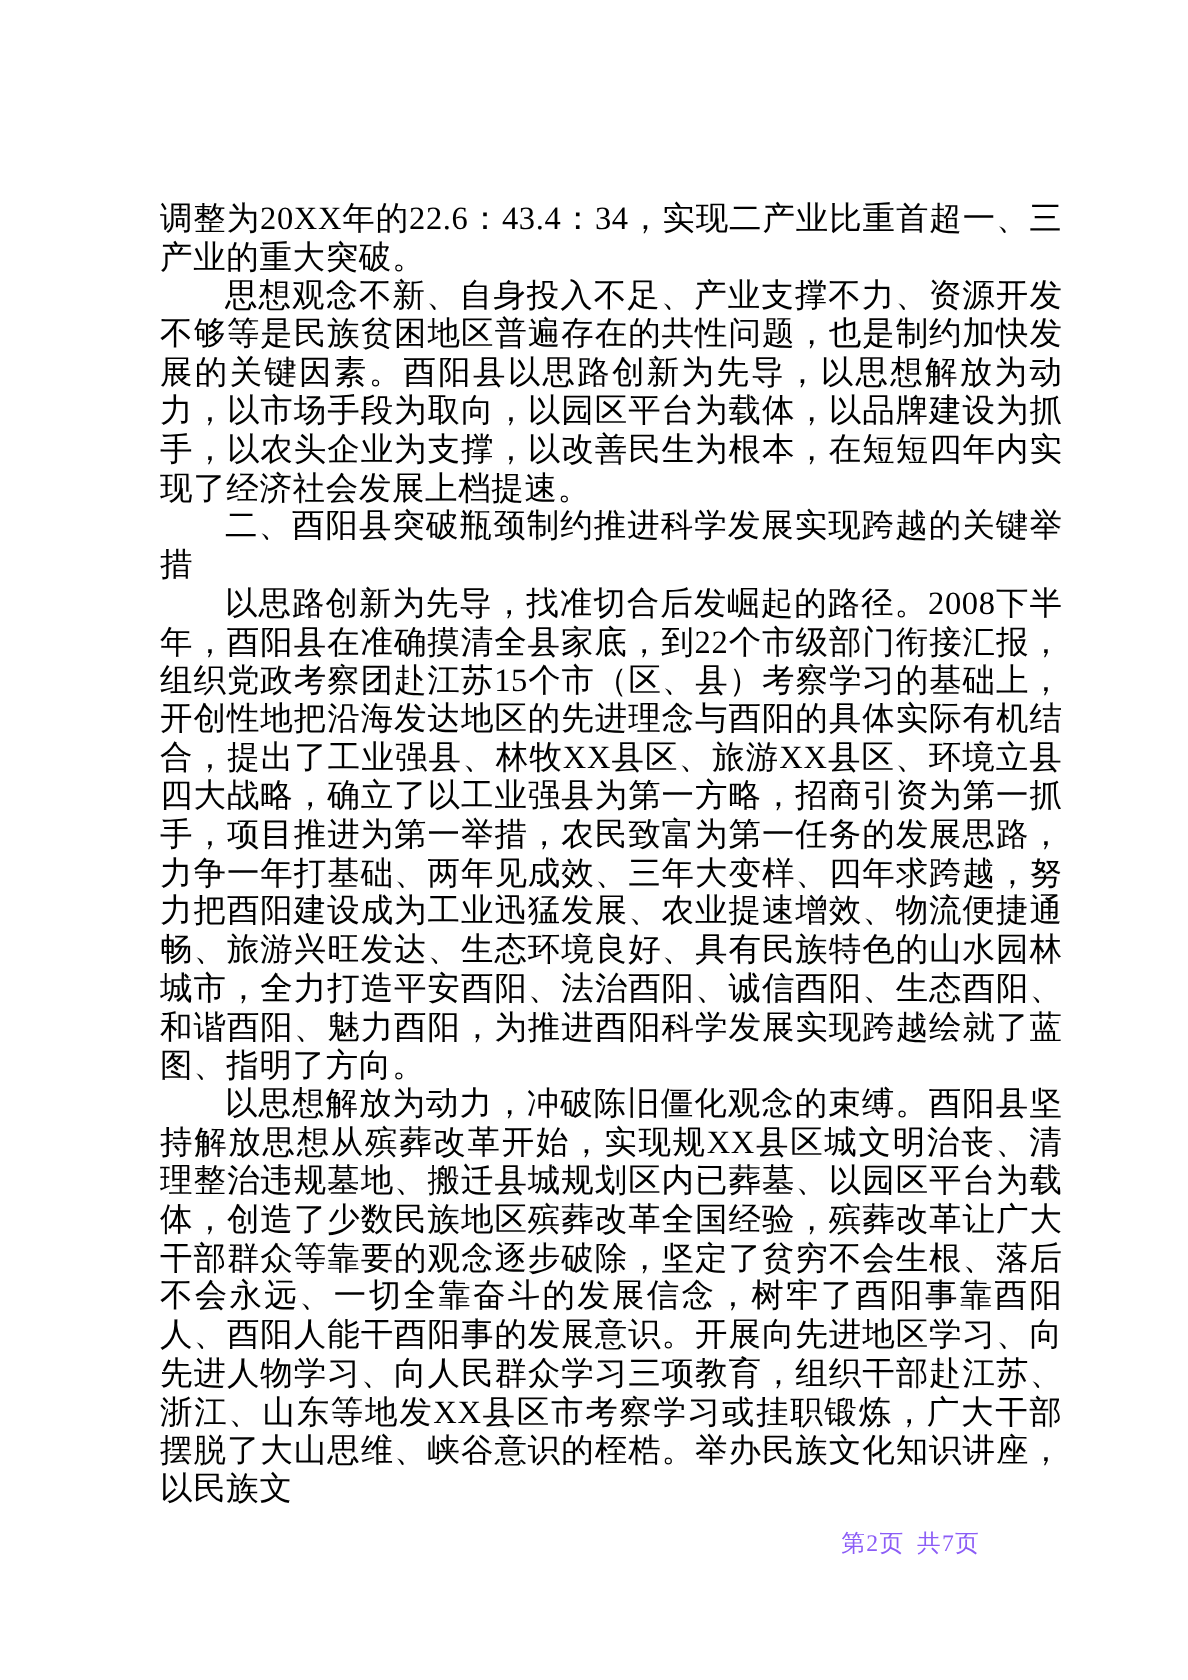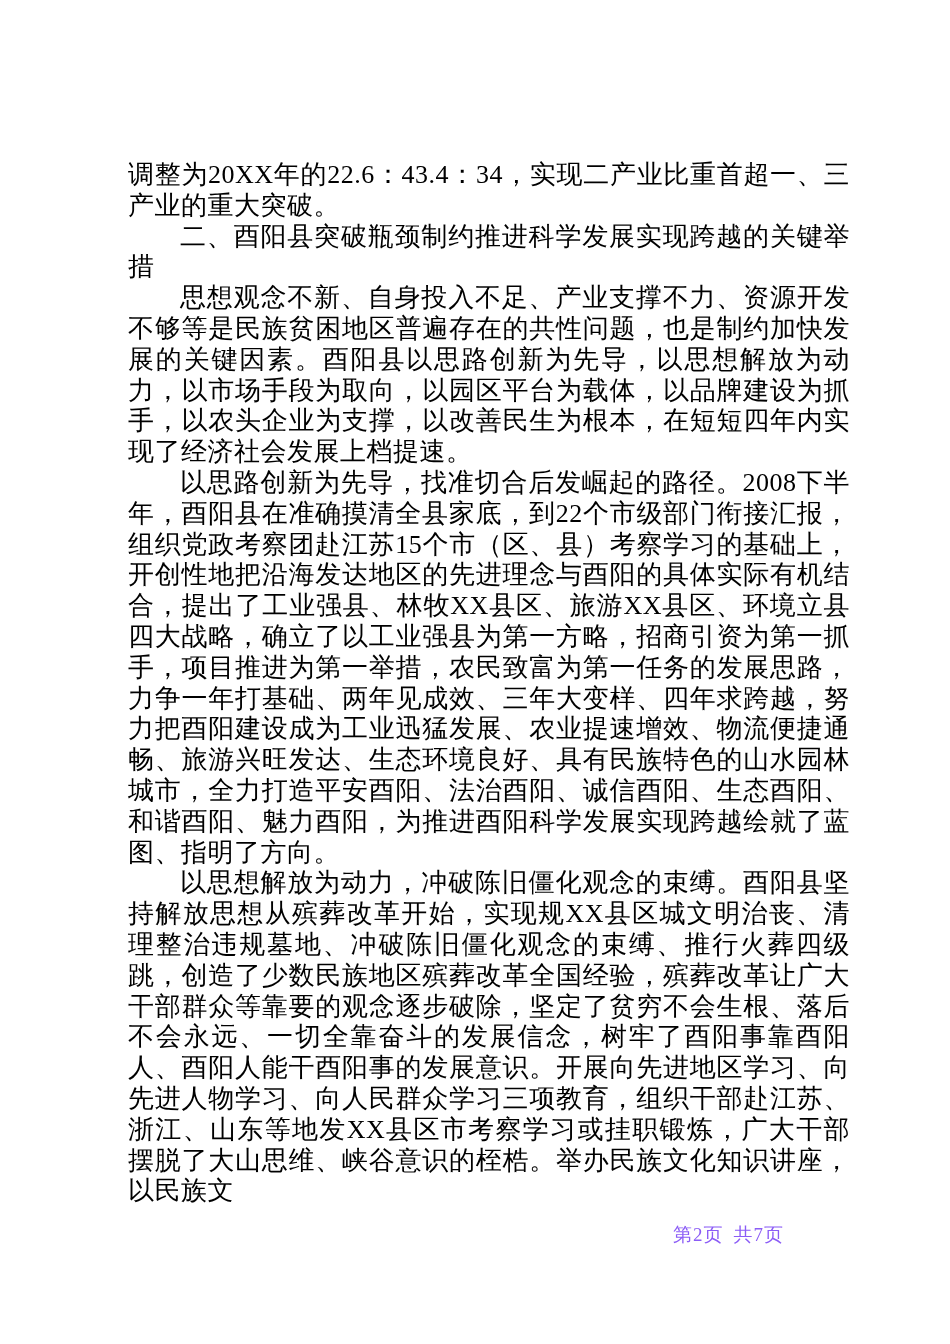--- a/index.html
+++ b/index.html
@@ -51,23 +51,23 @@
     width: 10px;
   }
 </style>
 </head>
 <body>
 
 <div class="page">
 
   <div class="content">
     <p class="para">调整为20XX年的22.6：43.4：34，实现二产业比重首超一、三产业的重大突破。</p>
+    <p class="para indent">思想观念不新、自身投入不足、产业支撑不力、资源开发不够等是民族贫困地区普遍存在的共性问题，也是制约加快发展的关键因素。酉阳县以思路创新为先导，以思想解放为动力，以市场手段为取向，以园区平台为载体，以品牌建设为抓手，以农头企业为支撑，以改善民生为根本，在短短四年内实现了经济社会发展上档提速。</p>
     <p class="para indent">二、酉阳县突破瓶颈制约推进科学发展实现跨越的关键举措</p>
-    <p class="para indent">思想观念不新、自身投入不足、产业支撑不力、资源开发不够等是民族贫困地区普遍存在的共性问题，也是制约加快发展的关键因素。酉阳县以思路创新为先导，以思想解放为动力，以市场手段为取向，以园区平台为载体，以品牌建设为抓手，以农头企业为支撑，以改善民生为根本，在短短四年内实现了经济社会发展上档提速。</p>
     <p class="para indent">以思路创新为先导，找准切合后发崛起的路径。2008下半年，酉阳县在准确摸清全县家底，到22个市级部门衔接汇报，组织党政考察团赴江苏15个市（区、县）考察学习的基础上，开创性地把沿海发达地区的先进理念与酉阳的具体实际有机结合，提出了工业强县、林牧XX县区、旅游XX县区、环境立县四大战略，确立了以工业强县为第一方略，招商引资为第一抓手，项目推进为第一举措，农民致富为第一任务的发展思路，力争一年打基础、两年见成效、三年大变样、四年求跨越，努力把酉阳建设成为工业迅猛发展、农业提速增效、物流便捷通畅、旅游兴旺发达、生态环境良好、具有民族特色的山水园林城市，全力打造平安酉阳、法治酉阳、诚信酉阳、生态酉阳、和谐酉阳、魅力酉阳，为推进酉阳科学发展实现跨越绘就了蓝图、指明了方向。</p>
-    <p class="para indent">以思想解放为动力，冲破陈旧僵化观念的束缚。酉阳县坚持解放思想从殡葬改革开始，实现规XX县区城文明治丧、清理整治违规墓地、冲破陈旧僵化观念的束缚、推行火葬四级跳，创造了少数民族地区殡葬改革全国经验，殡葬改革让广大干部群众等靠要的观念逐步破除，坚定了贫穷不会生根、落后不会永远、一切全靠奋斗的发展信念，树牢了酉阳事靠酉阳人、酉阳人能干酉阳事的发展意识。开展向先进地区学习、向先进人物学习、向人民群众学习三项教育，组织干部赴江苏、浙江、山东等地发XX县区市考察学习或挂职锻炼，广大干部摆脱了大山思维、峡谷意识的桎梏。举办民族文化知识讲座，以民族文</p>
+    <p class="para indent">以思想解放为动力，冲破陈旧僵化观念的束缚。酉阳县坚持解放思想从殡葬改革开始，实现规XX县区城文明治丧、清理整治违规墓地、搬迁县城规划区内已葬墓、以园区平台为载体，创造了少数民族地区殡葬改革全国经验，殡葬改革让广大干部群众等靠要的观念逐步破除，坚定了贫穷不会生根、落后不会永远、一切全靠奋斗的发展信念，树牢了酉阳事靠酉阳人、酉阳人能干酉阳事的发展意识。开展向先进地区学习、向先进人物学习、向人民群众学习三项教育，组织干部赴江苏、浙江、山东等地发XX县区市考察学习或挂职锻炼，广大干部摆脱了大山思维、峡谷意识的桎梏。举办民族文化知识讲座，以民族文</p>
   </div>
 
   <div class="footer">
     <span>第2页</span><span class="spacer"></span><span>共7页</span>
   </div>
 
 </div>
 
 </body></html>

